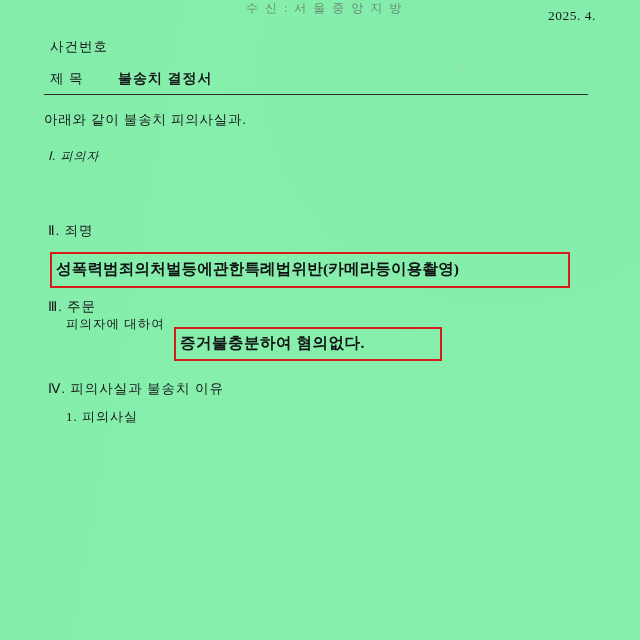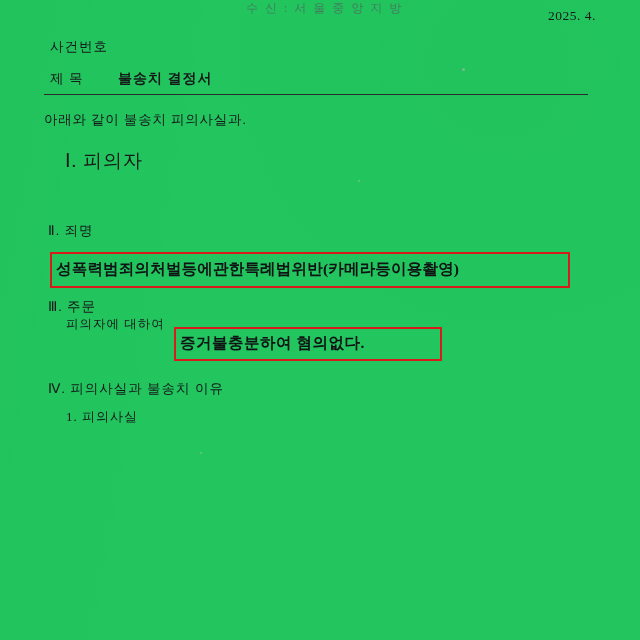--- a/index.html
+++ b/index.html
@@ -11,21 +11,21 @@
     width: 640px;
     height: 640px;
     font-family: "Liberation Serif", serif;
     color: #1a1a1a;
     overflow: hidden;
   }
   #page {
     position: relative;
     width: 640px;
     height: 640px;
-    background: #22c55e;
+    background: #86efac;
     box-sizing: border-box;
   }
   
   #page::before {
     content: "";
     position: absolute;
     inset: 0;
     background:
       radial-gradient(circle at 78% 10%, rgba(0,0,0,0.012), rgba(0,0,0,0) 45%),
       linear-gradient(100deg, rgba(0,0,0,0.012), rgba(0,0,0,0) 35%);
@@ -79,21 +79,21 @@
     width: 544px;
     height: 1px;
     background: #2b2b2b;
   }
   .lead {
     top: 111px;
     left: 44px;
     font-size: 13.5px;
     letter-spacing: .8px;
   }
-  .sec1 { top: 148px; left: 65px; font-size: 19px; letter-spacing: 1px; }
+  .sec1 { top: 148px; left: 48px; font-size: 12px; letter-spacing: 1px; font-style: italic; }
   .sec2 { top: 222px; left: 48px; font-size: 13.5px; letter-spacing: 1px; font-family: Liberation Serif, serif; }
   .sec3 { top: 298px; left: 48px; font-size: 13.5px; letter-spacing: 1px; }
   .sec4 { top: 380px; left: 48px; font-size: 13.5px; letter-spacing: 1px; }
   .sub1 { top: 408px; left: 66px; font-size: 13px; letter-spacing: 1px; }
   .sub2 { top: 516px; left: 66px; font-size: 13.5px; letter-spacing: 1px; }
   .subject-lead { top: 316px; left: 66px; font-size: 12.5px; letter-spacing: 1px; }
 
   
   .redbox {
     position: absolute;

